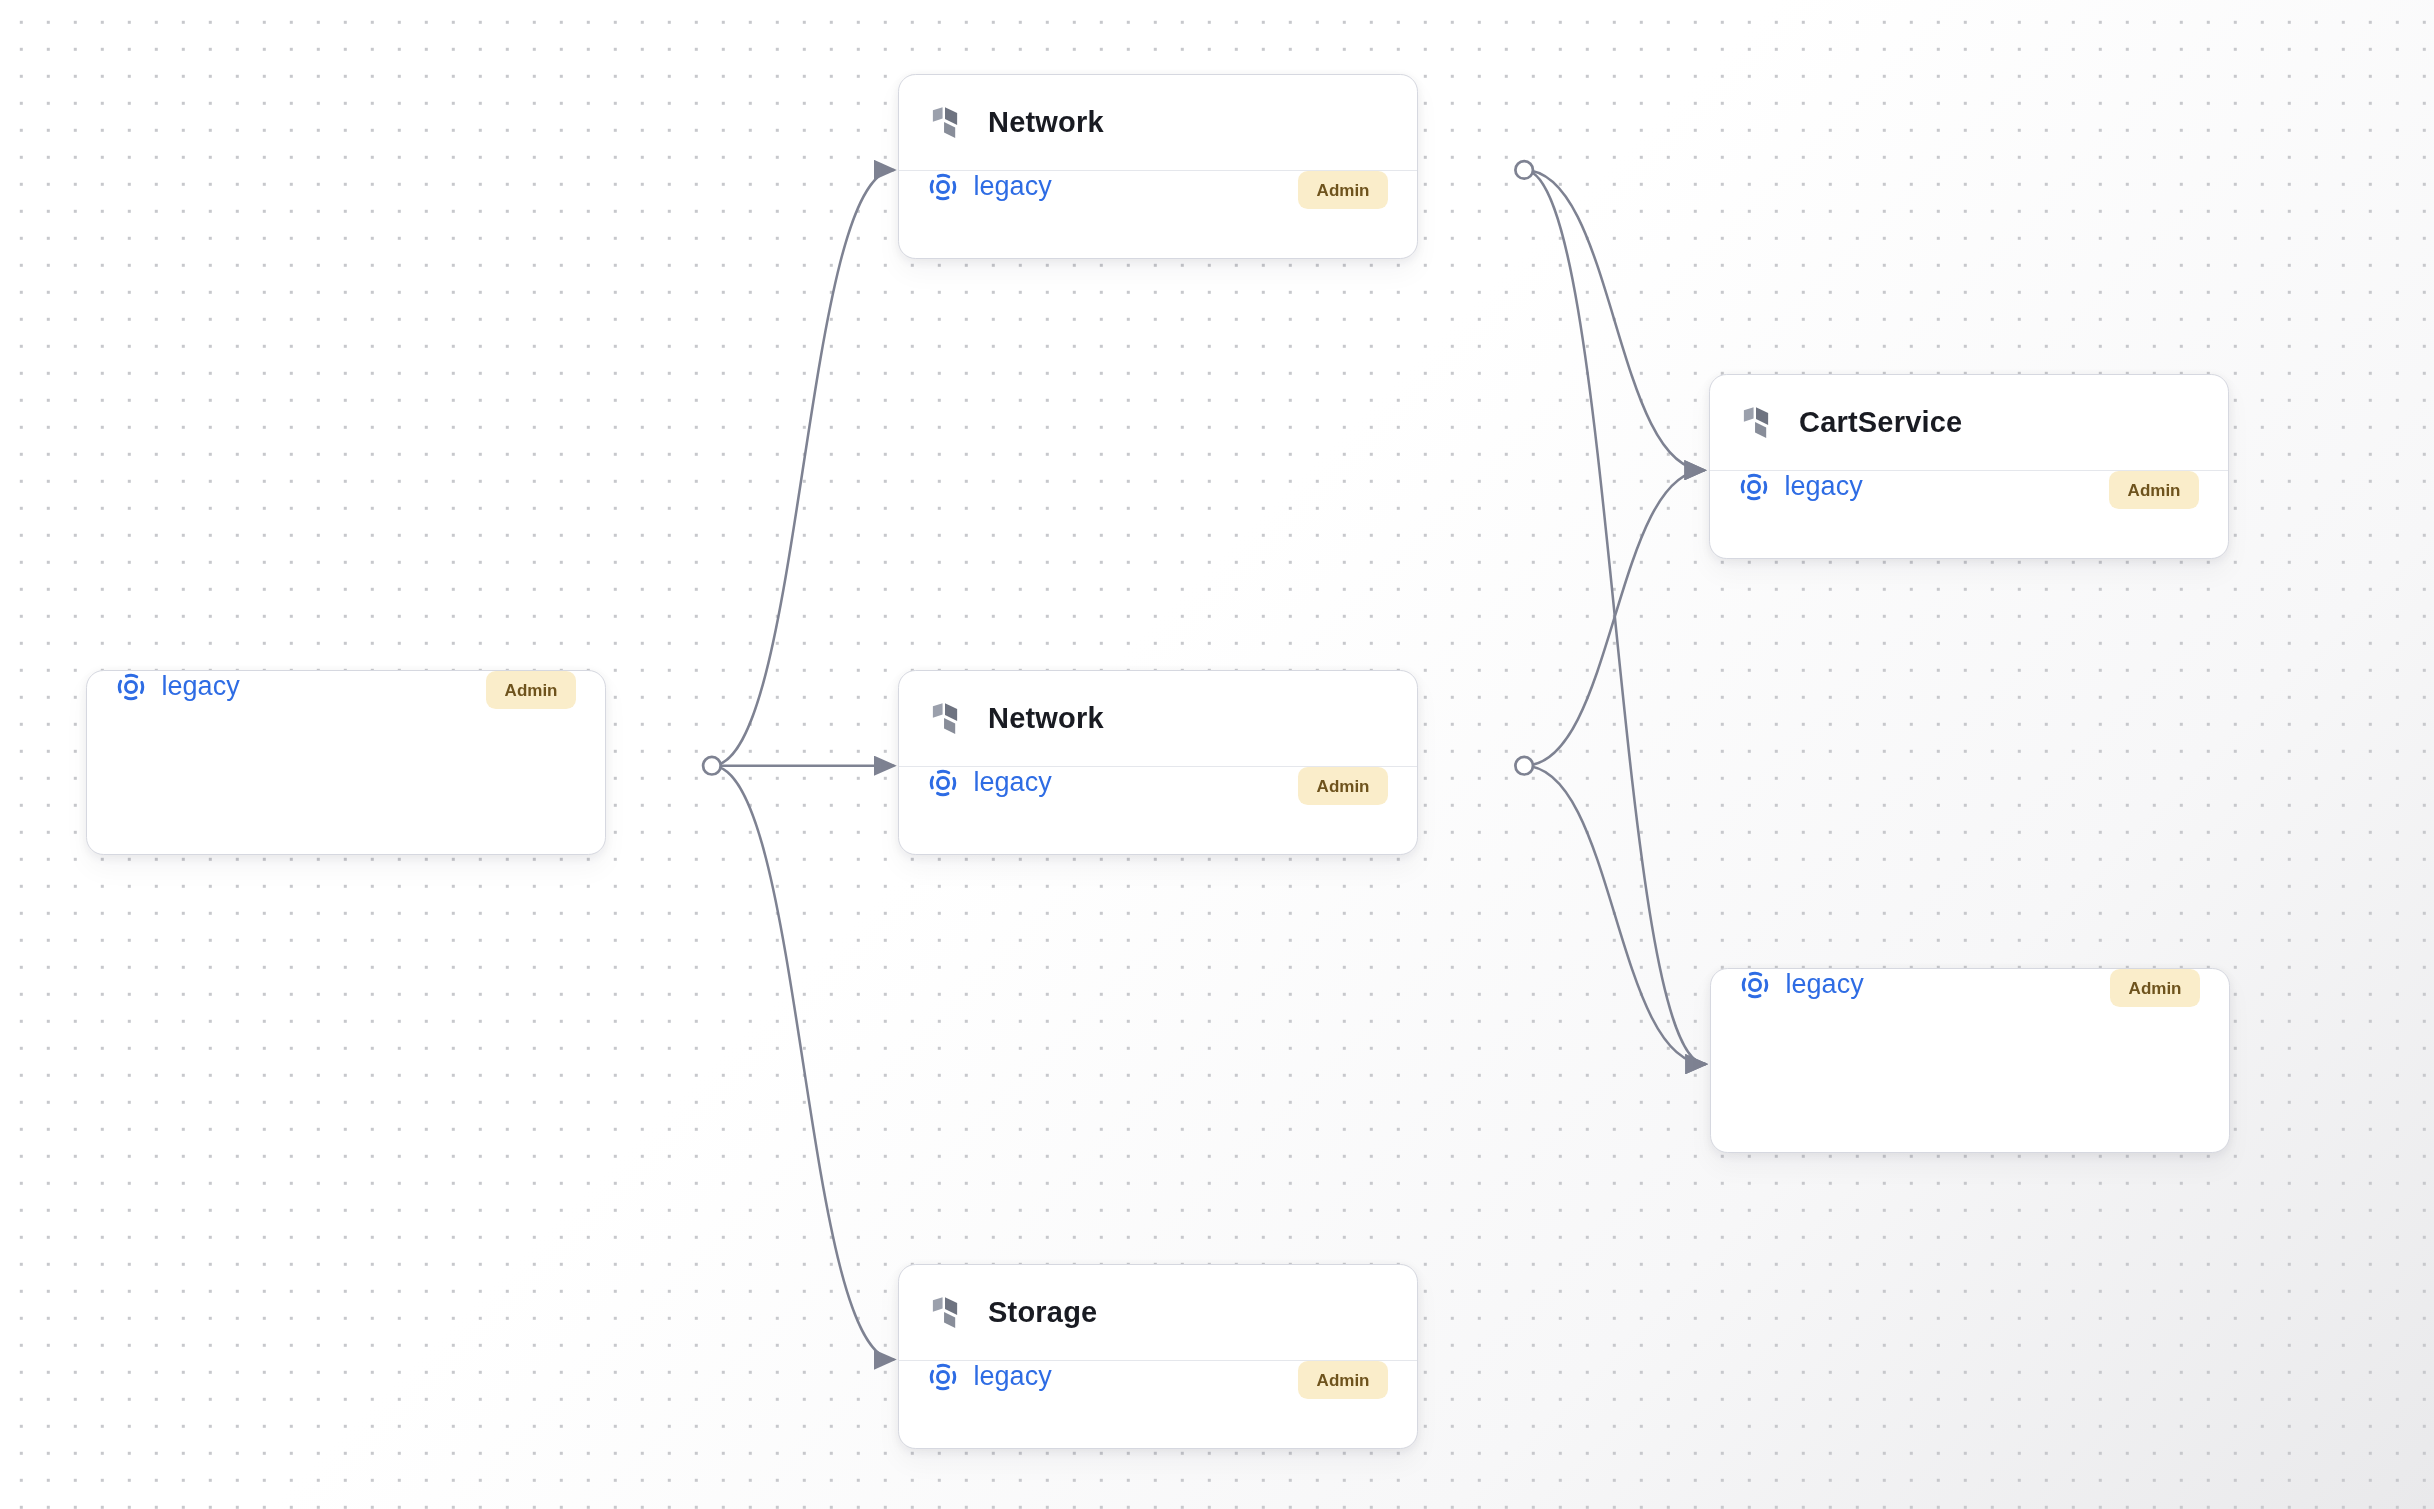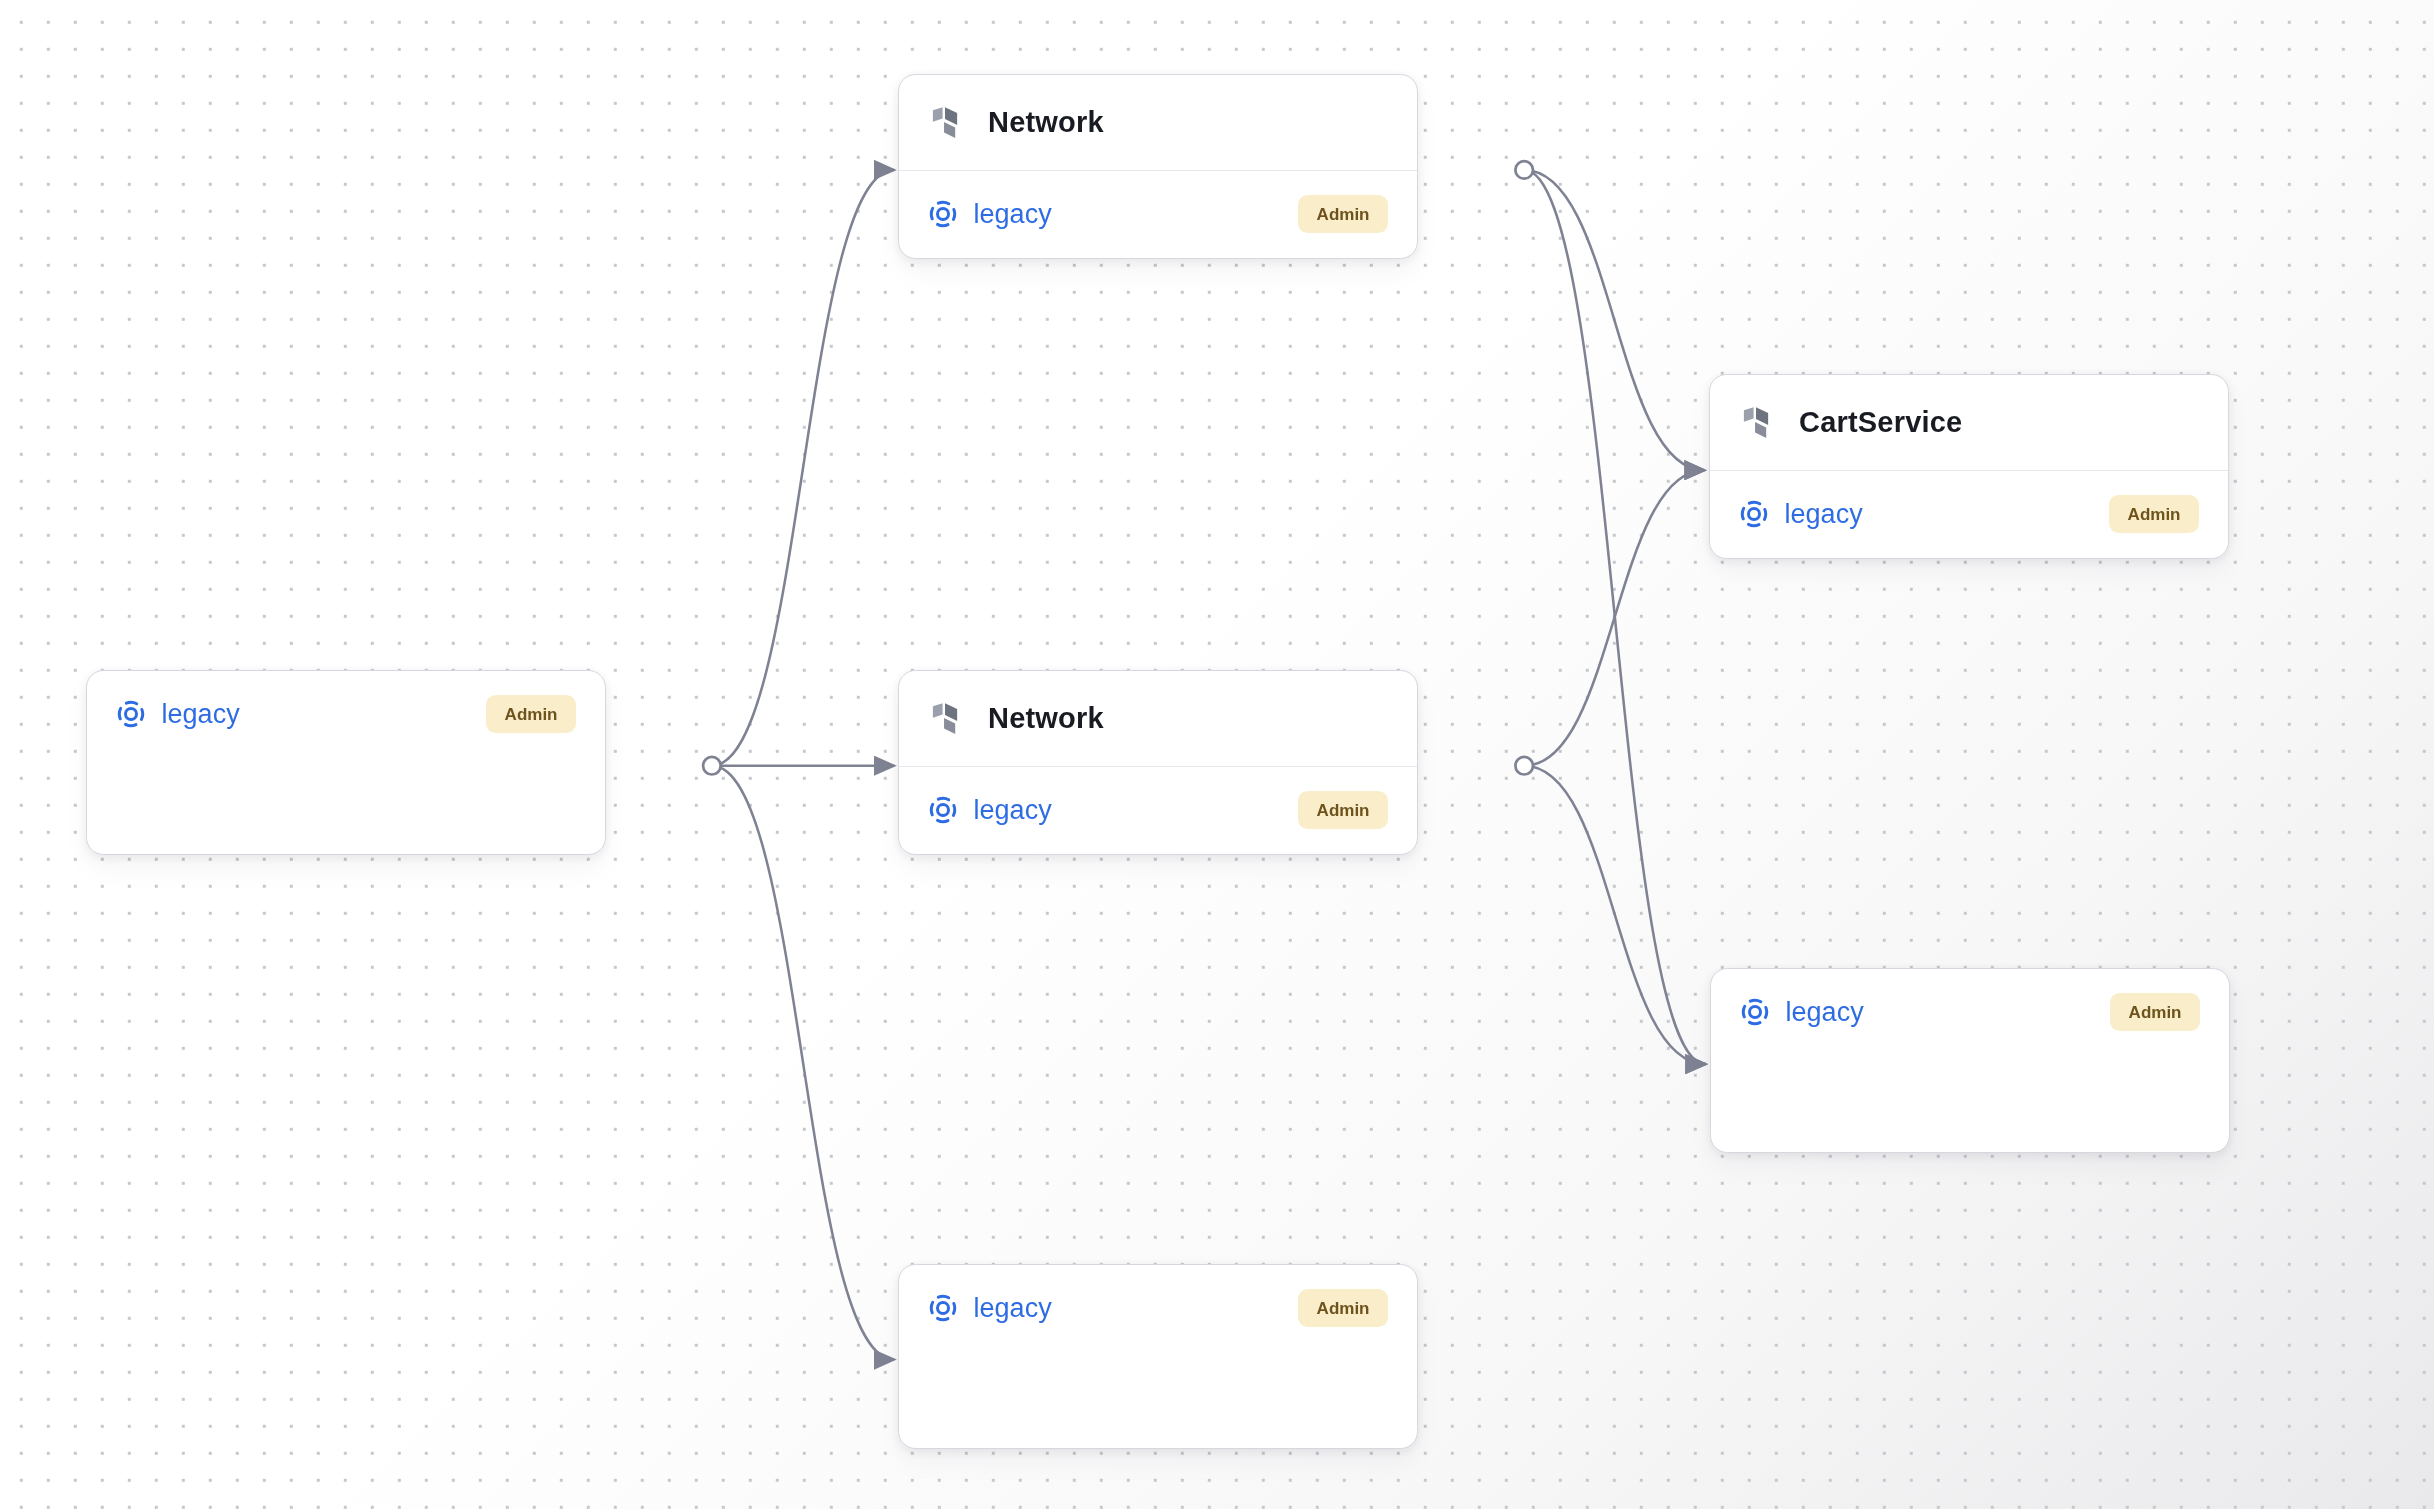--- a/index.html
+++ b/index.html
@@ -27,21 +27,21 @@
   .node-header{
     height:96px;display:flex;align-items:center;gap:27px;
     padding:0 31px;border-bottom:1.6px solid #e5e7ec;box-sizing:border-box;
   }
   .tf-icon{width:31px;height:33px;flex:0 0 auto;}
   .node-title{
     font-size:29px;font-weight:bold;color:#191b22;letter-spacing:0.2px;
     white-space:nowrap;
   }
   .node-body{
-    height:86px;display:flex;align-items:center;gap:10px;
+    height:86px;display:flex;align-items:flex-start;gap:10px;
     padding:0 29px;box-sizing:border-box;
   }
   .tag{
     display:inline-flex;align-items:center;gap:15.6px;cursor:pointer;
     color:var(--accent,#2e6ce4);font-size:27px;font-weight:500;
   }
   .tag-icon{width:30px;height:30px;}
   .badge{
     margin-left:auto;background:var(--badge-bg,#faedca);
     color:var(--badge-text,#6e531d);
@@ -121,20 +121,28 @@
         <svg class="tag-icon" viewBox="0 0 24 24">
           <circle cx="12" cy="12" r="9.4" fill="none" stroke="currentColor" stroke-width="2.4" stroke-linecap="round" stroke-dasharray="8.6 6.2" stroke-dashoffset="4.2"></circle>
           <circle cx="12" cy="12" r="4.4" fill="none" stroke="currentColor" stroke-width="2.4"></circle>
         </svg>
         <span class="tag-label">legacy</span>
       </span>
       <span class="badge">Admin</span>
     </div>
   </div>
       <div class="node" style="left: 898px; top: 1264px;">
+    <div class="node-header">
+      <svg class="tf-icon" viewBox="0 0 28 34">
+        <polygon points="1,4.5 11,1.2 11,12.8 1,16.1" fill="#9ba0ac"></polygon>
+        <polygon points="13.5,1.2 26,7.3 26,19.5 13.5,13.4" fill="#6e7380"></polygon>
+        <polygon points="12.5,16.5 24,22.1 24,33 12.5,27.4" fill="#888d99"></polygon>
+      </svg>
+      <span class="node-title">Storage</span>
+    </div>
     <div class="node-body">
       <span class="tag">
         <svg class="tag-icon" viewBox="0 0 24 24">
           <circle cx="12" cy="12" r="9.4" fill="none" stroke="currentColor" stroke-width="2.4" stroke-linecap="round" stroke-dasharray="8.6 6.2" stroke-dashoffset="4.2"></circle>
           <circle cx="12" cy="12" r="4.4" fill="none" stroke="currentColor" stroke-width="2.4"></circle>
         </svg>
         <span class="tag-label">legacy</span>
       </span>
       <span class="badge">Admin</span>
     </div>

